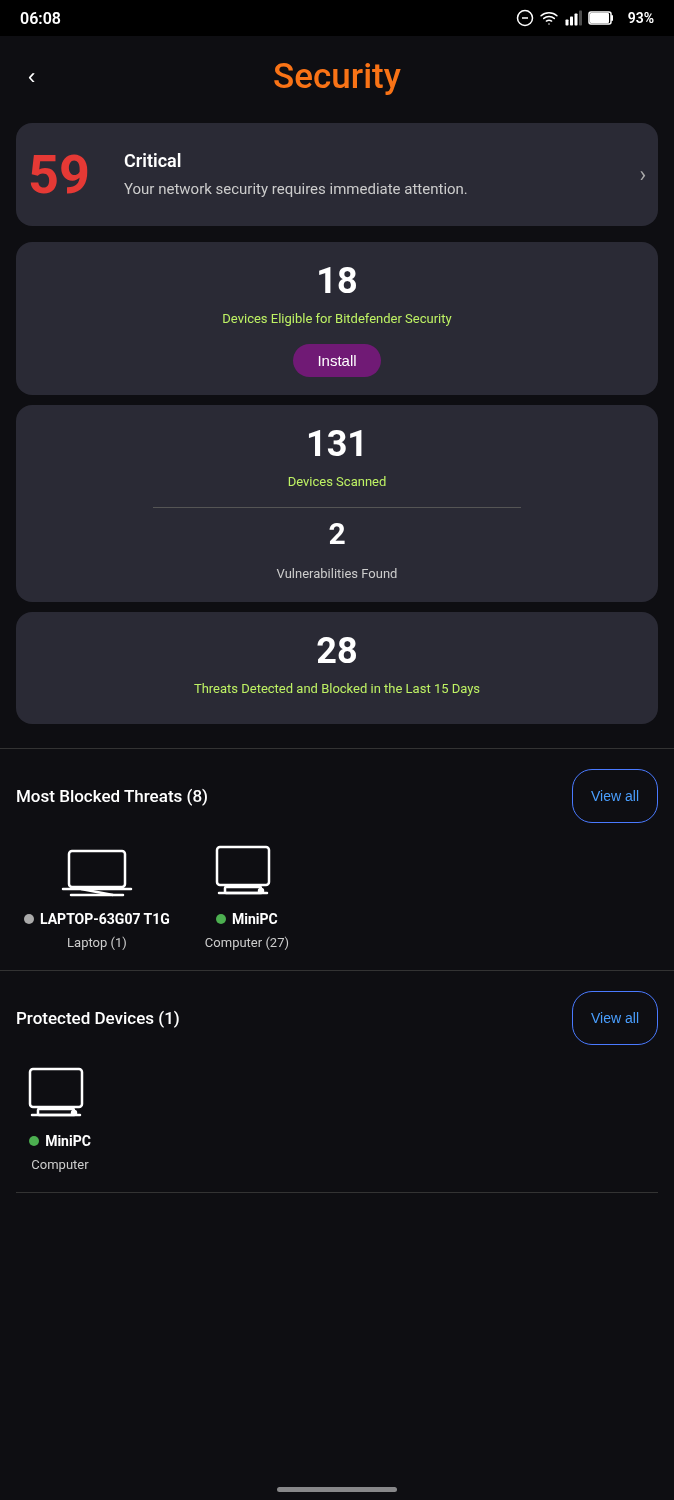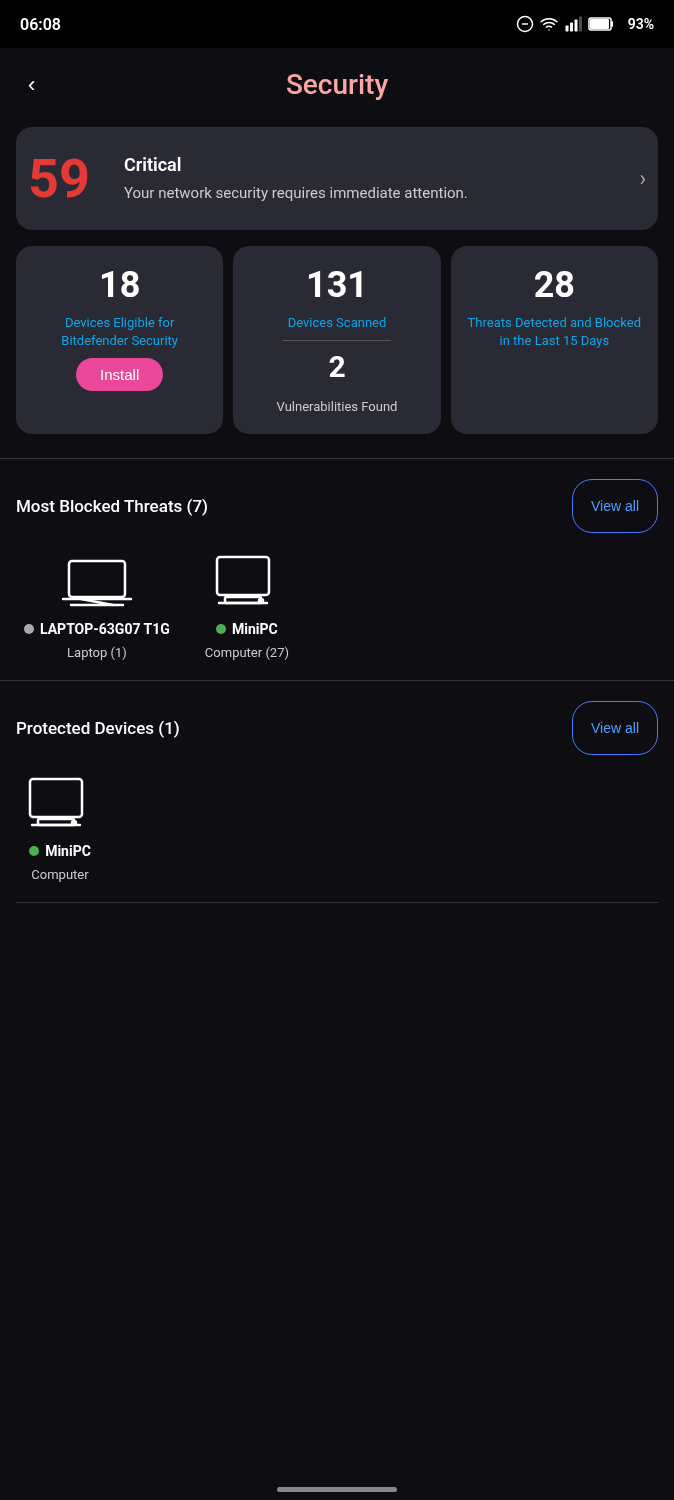--- a/index.html
+++ b/index.html
@@ -13,21 +13,21 @@
       min-height: 1500px;
       overflow-x: hidden;
     }
 
     
     .status-bar {
       display: flex;
       justify-content: space-between;
       align-items: center;
       padding: 10px 20px;
-      height: 48px;
+      height: 36px;
       background: #000;
     }
     .status-time {
       font-size: 16px;
       font-weight: 600;
       color: #fff;
     }
     .status-icons {
       display: flex;
       align-items: center;
@@ -51,23 +51,23 @@
       position: absolute;
       left: 20px;
       background: none;
       border: none;
       color: #fff;
       font-size: 22px;
       cursor: pointer;
       padding: 4px 8px;
     }
     .header-title {
-      font-size: 28px;
+      font-size: 35px;
       font-weight: 500;
-      color: #fca5a5;
+      color: #f97316;
     }
 
     
     .critical-card {
       margin: 16px 16px;
       background: #2a2a35;
       border-radius: 16px;
       padding: 20px 12px;
       display: flex;
       align-items: center;
@@ -98,63 +98,64 @@
       font-size: 22px;
       color: #aaa;
     }
 
     
     .stats-row {
       display: flex;
       gap: 10px;
       padding: 0 16px;
       margin-bottom: 24px;
+      flex-direction: column;
     }
     .stat-card {
       flex: 1;
       background: #2a2a35;
       border-radius: 16px;
       padding: 18px 14px;
       display: flex;
       flex-direction: column;
       align-items: center;
       text-align: center;
     }
     .stat-number {
       font-size: 36px;
       font-weight: 700;
       color: #fff;
       margin-bottom: 8px;
     }
     .stat-label {
       font-size: 13px;
-      color: #0ea5e9;
+      color: #bef264;
       line-height: 1.4;
-      margin-bottom: 0;
+      margin-bottom: 8px;
     }
     .stat-divider {
       width: 60%;
       height: 1px;
       background: #555;
       margin: 8px 0;
     }
     .stat-sub-number {
       font-size: 30px;
       font-weight: 700;
       color: #fff;
       margin-bottom: 6px;
     }
     .stat-sub-label {
       font-size: 13px;
       color: #ccc;
       line-height: 1.4;
       margin-top: 8px;
     }
     .install-btn {
-      background: #ec4899;
+      background: #701a75;
       border: none;
       color: #fff;
       border-radius: 24px;
       padding: 8px 24px;
       font-size: 15px;
       font-weight: 500;
       cursor: pointer;
       margin-top: 8px;
     }
 
@@ -309,21 +310,21 @@
   </div>
 
   <div class="stat-card">
     <div class="stat-number">28</div>
     <div class="stat-label">Threats Detected and Blocked in the Last 15 Days</div>
   </div>
 </div>
 
 <div class="section">
   <div class="section-header">
-    <span class="section-title">Most Blocked Threats (7)</span>
+    <span class="section-title">Most Blocked Threats (8)</span>
     <button class="view-all-btn">View all</button>
   </div>
   <div class="devices-grid">
 
     <div class="device-item">
       <div class="device-icon">
         <svg viewBox="0 0 72 60">
           <rect x="8" y="8" width="56" height="36" rx="3" stroke="white" stroke-width="2.5" fill="none"></rect>
           <line x1="2" y1="46" x2="70" y2="46" stroke="white" stroke-width="2.5" stroke-linecap="round"></line>
           <line x1="20" y1="46" x2="52" y2="52" stroke="white" stroke-width="2.5"></line>

